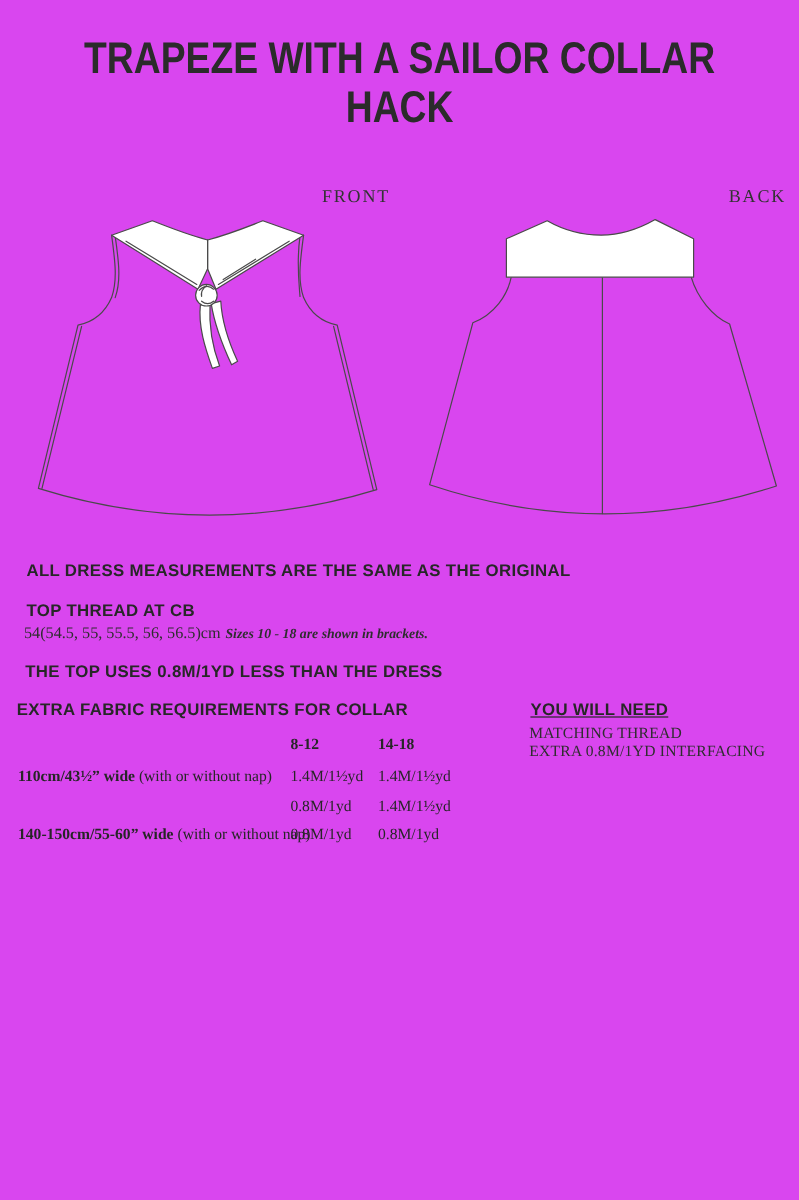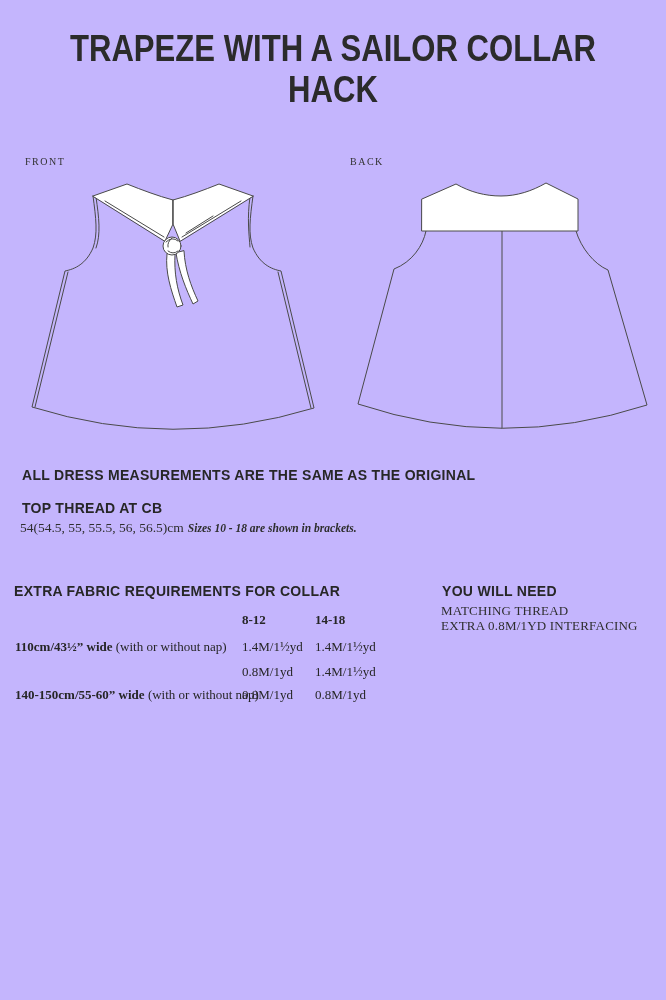--- a/index.html
+++ b/index.html
@@ -1,20 +1,20 @@
 <!DOCTYPE html>
 <html><head>
 <meta charset="utf-8">
 <style>
   html,body{margin:0;padding:0;}
   body{background:#e8e8e8;}
   .page{
     position:relative;
     width:666px;height:1000px;
-    background:#c4b5fd;
+    background:#d946ef;
     overflow:hidden;
     font-family:"Liberation Serif", serif;
     color:#262626;
   }
   .abs{position:absolute;}
 
   
   .title{
     left:0;top:28px;width:666px;
     text-align:center;
@@ -29,24 +29,24 @@
   }
   .subtitle{
     left:0;top:111px;width:666px;
     text-align:center;
     font-size:12px;
     color:#3a3a3a;
   }
 
   
   .diagram-label{
-    font-size:10px;
+    font-size:15px;
     letter-spacing:1.5px;
     color:#333333;
-    text-align:left;
+    text-align:right;
   }
   .front-label{left:25px;top:156px;width:300px;}
   .back-label{left:350px;top:156px;width:305px;}
 
   svg.lineart{display:block;}
   svg.lineart path, svg.lineart circle, svg.lineart line{
     fill:none;
     stroke:#4a4a4a;
     stroke-width:1;
     stroke-linecap:round;
@@ -145,20 +145,21 @@
   </svg>
 
   <div class="abs h-sans" style="left:22px;top:467px;text-align:right;">ALL DRESS MEASUREMENTS ARE THE SAME AS THE ORIGINAL</div>
 
   <div class="abs h-sans" style="left:22px;top:500px;">TOP THREAD AT CB</div>
 
   <div class="abs serif-line" style="left:20px;top:520px;">
     <span>54(54.5, 55, 55.5, 56, 56.5)cm</span><span class="note-italic">Sizes 10 - 18 are shown in brackets.</span>
   </div>
 
+  <div class="abs h-sans" style="left:21px;top:551px;">THE TOP USES 0.8M/1YD LESS THAN THE DRESS</div>
 
   <div class="abs h-sans" style="left:14px;top:583px;">EXTRA FABRIC REQUIREMENTS FOR COLLAR</div>
 
   <div class="abs tbl-colhead" style="left:242px;top:612px;">8-12</div>
   <div class="abs tbl-colhead" style="left:315px;top:612px;">14-18</div>
 
   <div class="abs tbl-rowlabel" style="left:15px;top:639px;">
     <b>110cm/43½” wide</b>
     <span>(with or without nap)</span>
   </div>
@@ -168,17 +169,17 @@
   <div class="abs tbl-val" style="left:242px;top:664px;">0.8M/1yd</div>
   <div class="abs tbl-val" style="left:315px;top:664px;">1.4M/1½yd</div>
 
   <div class="abs tbl-rowlabel" style="left:15px;top:687px;">
     <b>140-150cm/55-60” wide</b>
     <span>(with or without nap)</span>
   </div>
   <div class="abs tbl-val" style="left:242px;top:687px;">0.8M/1yd</div>
   <div class="abs tbl-val" style="left:315px;top:687px;">0.8M/1yd</div>
 
-  <div class="abs h-sans" style="left:442px;top:583px;">YOU WILL NEED</div>
+  <div class="abs h-sans" style="left:442px;top:583px;text-decoration:underline;">YOU WILL NEED</div>
   <div class="abs ywn-item" style="left:441px;top:603px;">MATCHING THREAD</div>
   <div class="abs ywn-item" style="left:441px;top:618px;">EXTRA 0.8M/1YD INTERFACING</div>
 
 </div>
 
 </body></html>

